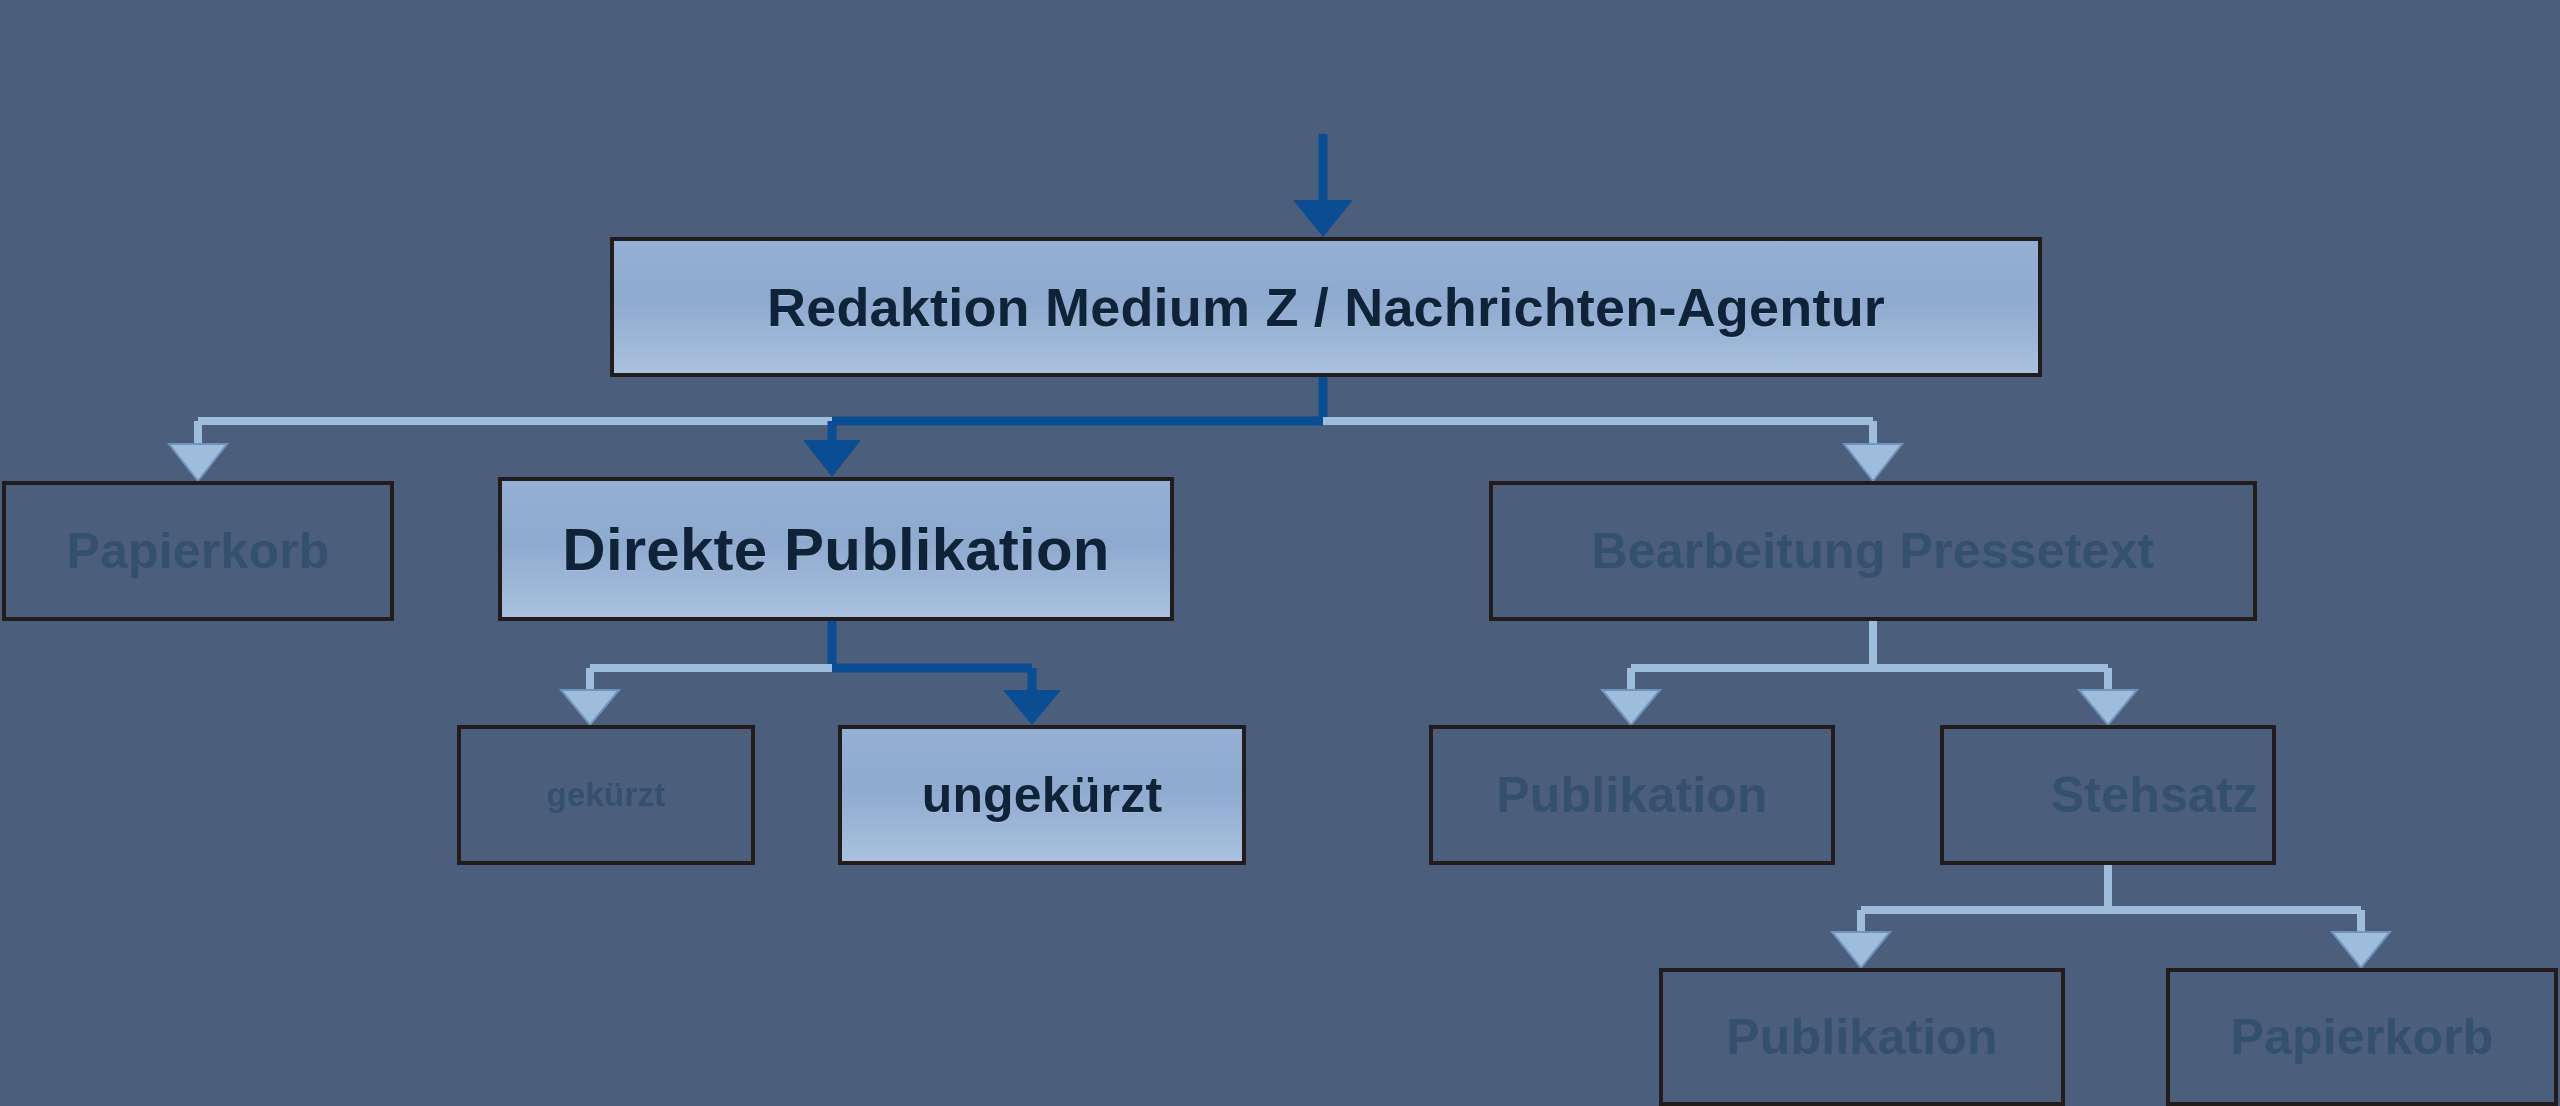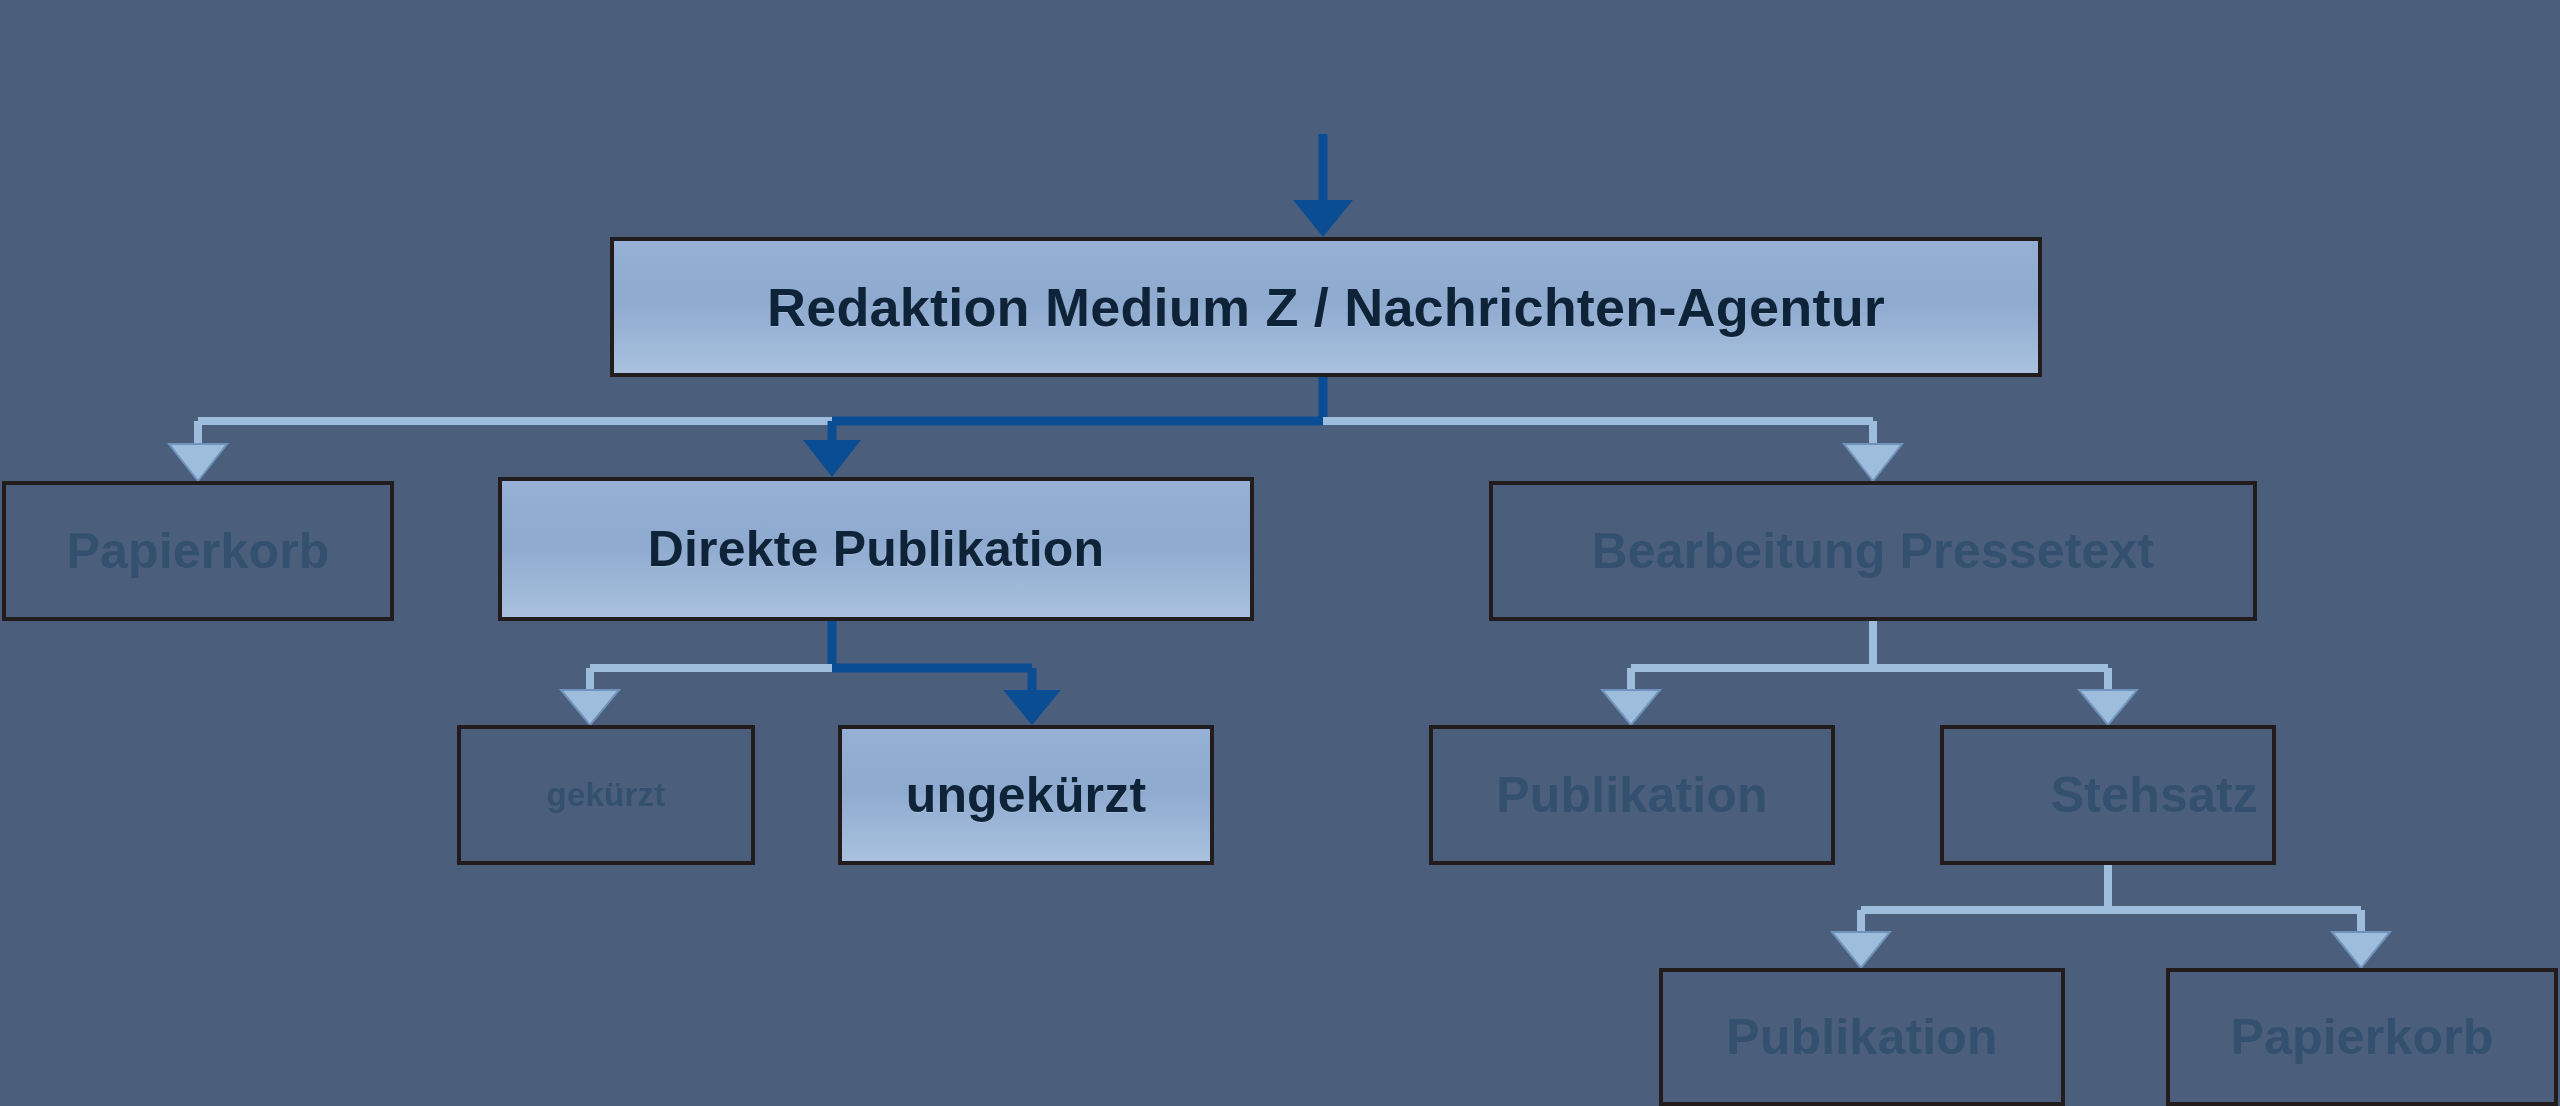--- a/index.html
+++ b/index.html
@@ -37,24 +37,24 @@
     background:transparent;
     color:#33506f;
     font-weight:bold;
   }
   .node span{display:block;padding:0 14px;white-space:nowrap;}
 
   
   #n-root        {left:878px;  top:2px;    width:890px; height:132px; font-size:54px;}
   #n-redaktion   {left:610px;  top:237px;  width:1432px;height:140px; font-size:54px;}
   #n-papierkorb1 {left:2px;    top:481px;  width:392px; height:140px; font-size:50px;}
-  #n-direkte     {left:498px;  top:477px;  width:756px; height:144px; font-size:50px;}
+  #n-direkte     {left:498px;  top:477px;  width:676px; height:144px; font-size:60px;}
   #n-bearbeitung {left:1489px; top:481px;  width:768px; height:140px; font-size:50px;}
   #n-gekuerzt    {left:441px;  top:725px;  width:298px; height:140px; font-size:33px;margin-left:16px;}
-  #n-ungekuerzt  {left:838px;  top:725px;  width:376px; height:140px; font-size:50px;}
+  #n-ungekuerzt  {left:838px;  top:725px;  width:408px; height:140px; font-size:50px;}
   #n-publikation1{left:1429px; top:725px;  width:406px; height:140px; font-size:50px;}
   #n-stehsatz    {left:1940px; top:725px;  width:336px; height:140px; font-size:50px;justify-content:flex-end;}
   #n-publikation2{left:1659px; top:968px;  width:406px; height:138px; font-size:50px;}
   #n-papierkorb2 {left:2166px; top:968px;  width:392px; height:138px; font-size:50px;}
 </style>
 </head>
 <body>
 
 <div id="stage">
 

